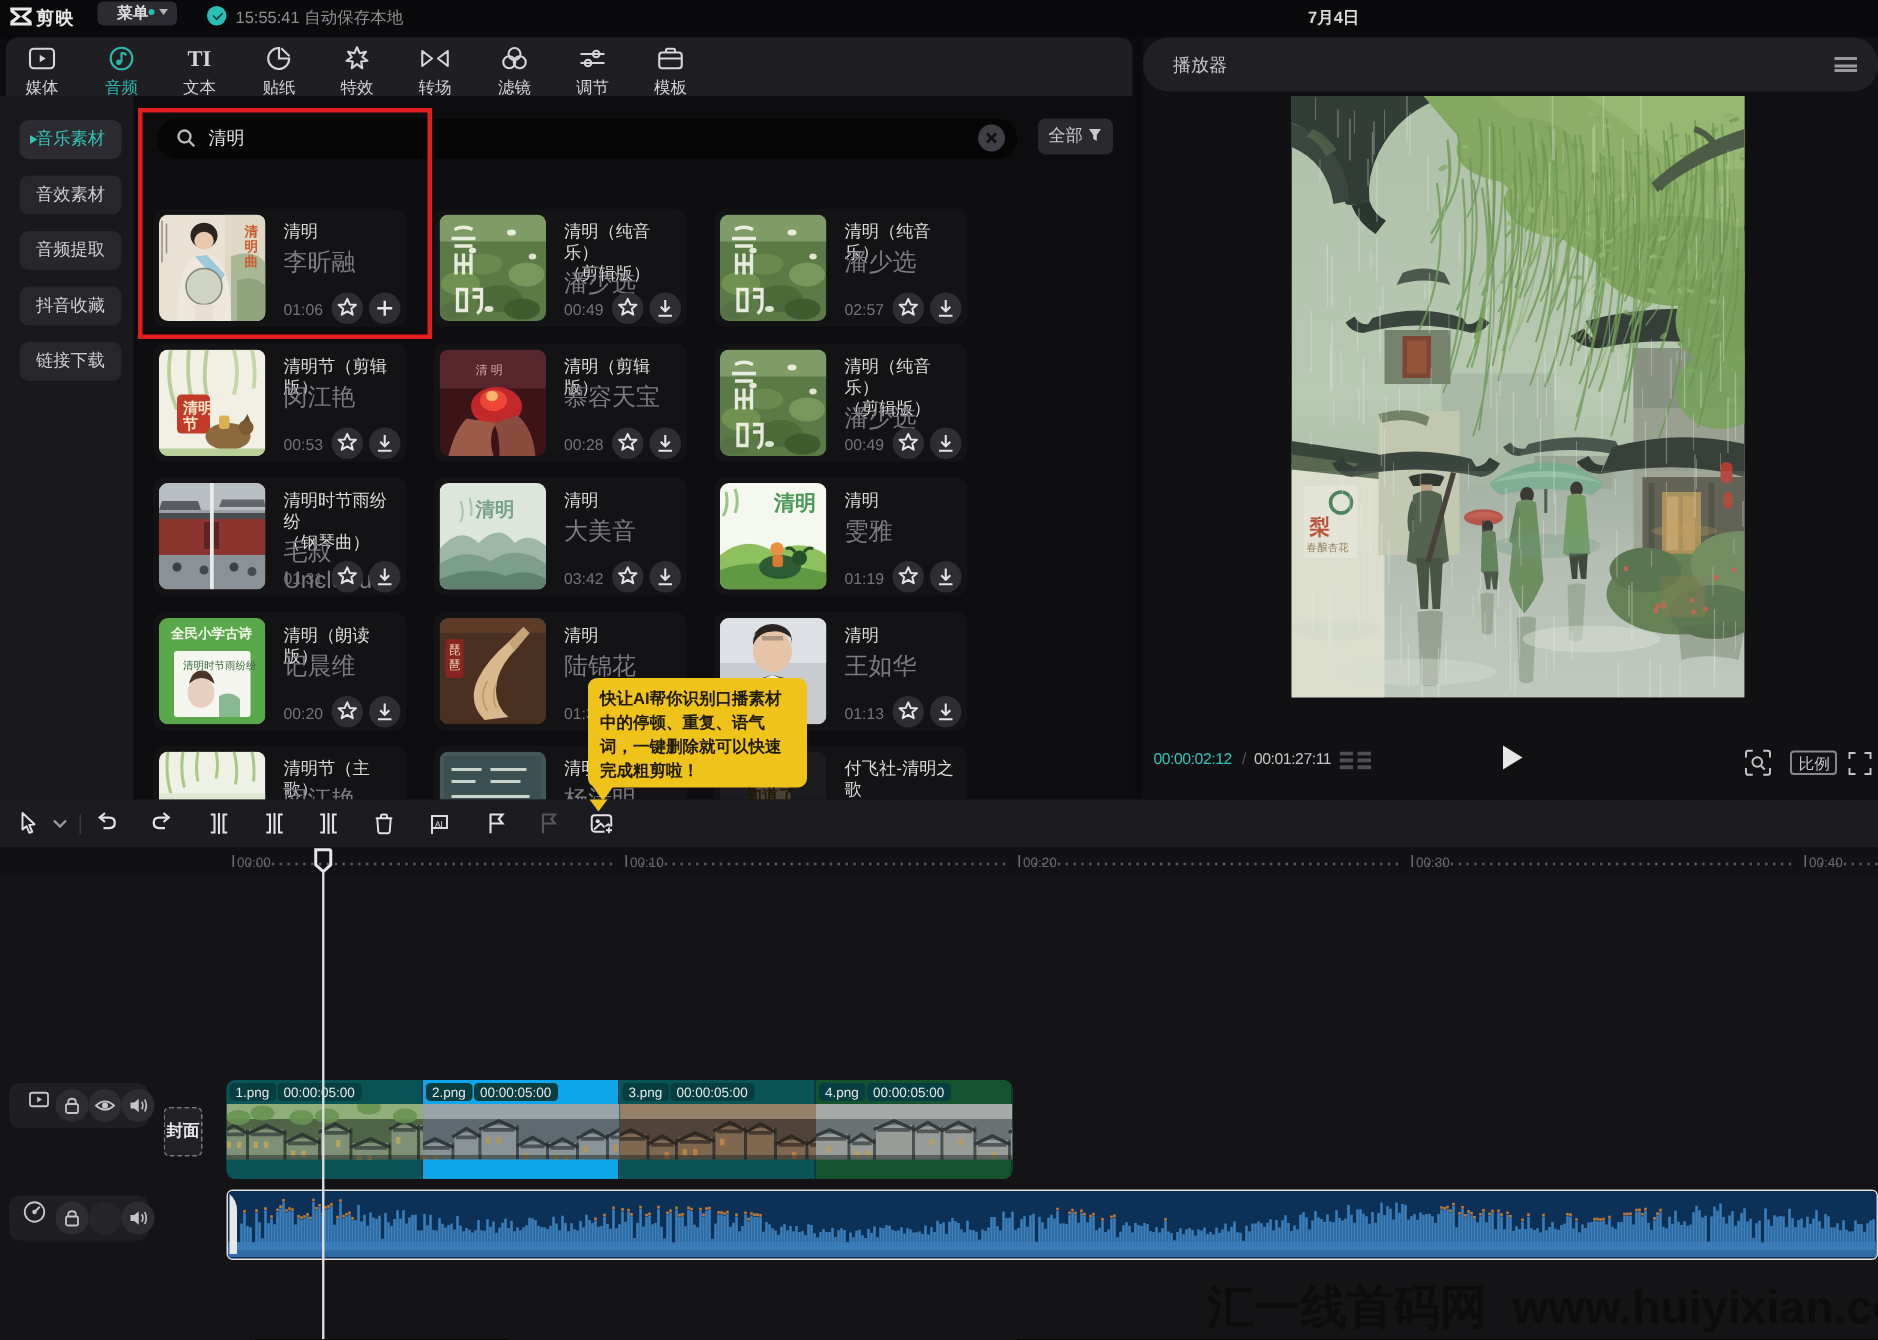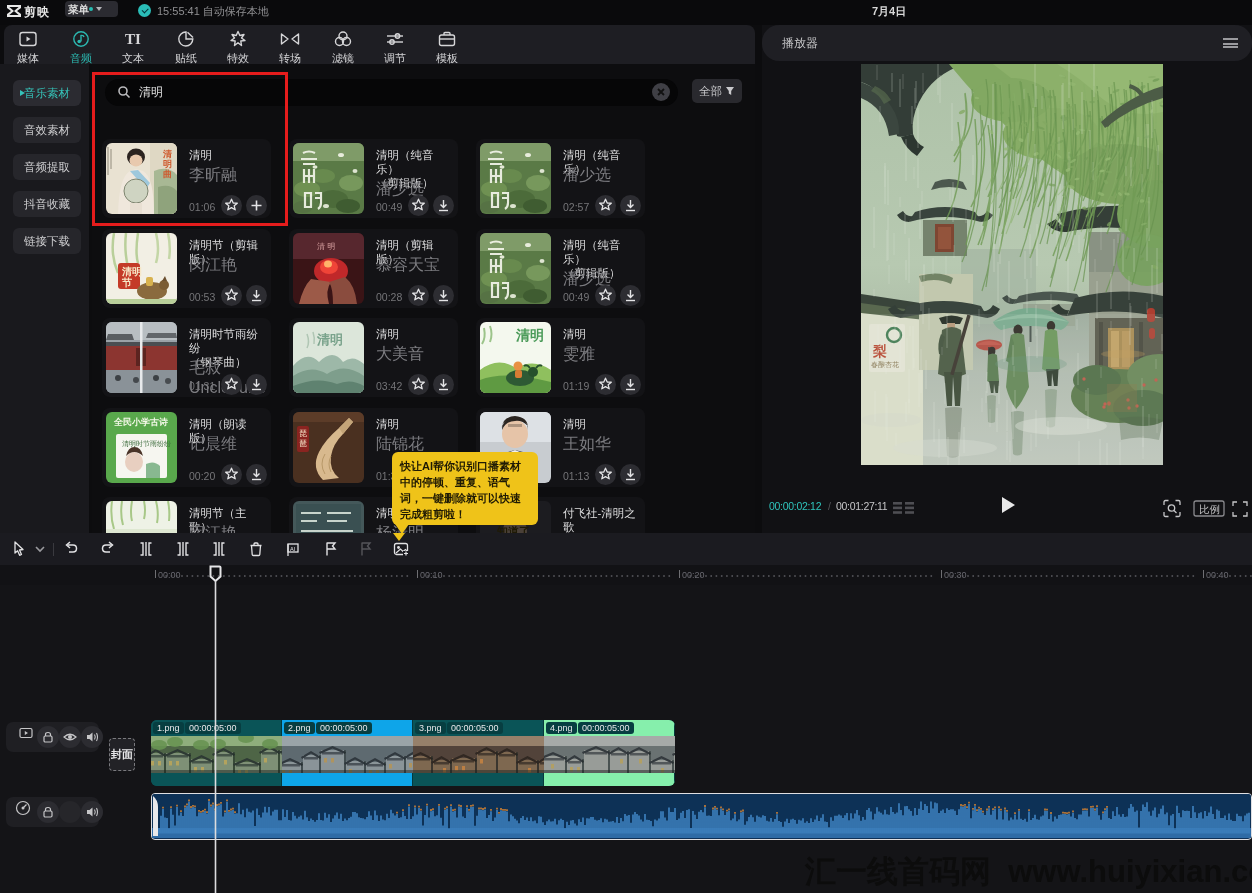--- a/index.html
+++ b/index.html
@@ -6,21 +6,21 @@
 html,body { width:1252px; height:893px; background:#000; overflow:hidden;
   font-family:"Liberation Sans", sans-serif; }
 #app { position:relative; width:1252px; height:893px; background:#0c0c0e; }
 .abs { position:absolute; }
 
 
 #topbar { left:0; top:0; width:1252px; height:25px; background:#0a0a0c; }
 #logo { left:6px; top:3px; width:16px; height:16px; }
 #logotxt { left:24px; top:4px; color:#e8e8e8; font-size:12px; font-weight:bold; letter-spacing:1px; }
 #menubtn { left:65px; top:1px; width:53px; height:16px; background:#2b2b31; border-radius:4px;
-  color:#dcdcdc; font-size:10.5px; font-weight:bold; line-height:16px; padding-left:3px; }
+  color:#dcdcdc; font-size:10.5px; font-weight:bold; line-height:16px; padding-left:13px; }
 #menubtn .dot { display:inline-block; width:4px; height:4px; border-radius:2px; background:#27bdb3; vertical-align:2px; }
 #menubtn .car { display:inline-block; margin-left:3px; width:0; height:0; vertical-align:2px;
   border-top:4px solid #b4b4b8; border-left:3.5px solid transparent; border-right:3.5px solid transparent; }
 #savewrap { left:138px; top:4px; color:#8f8f92; font-size:11px; }
 #savewrap .ck { display:inline-block; position:relative; width:13px; height:13px; border-radius:7px; background:#2abdb8; vertical-align:-2px; margin-right:6px;}
 #savewrap .ck:after { content:""; position:absolute; left:3.5px; top:3.5px; width:5px; height:2.5px;
   border-left:1.5px solid #063038; border-bottom:1.5px solid #063038; transform:rotate(-45deg); }
 #daytxt { left:872px; top:4px; color:#d9d9d9; font-size:11px; font-weight:bold; }
 
 
@@ -1001,21 +1001,21 @@
             <rect x="115" y="32" width="3" height="4.5" fill="#cc8440" opacity="0.8"></rect>
             <rect x="124" y="24" width="2" height="13" fill="#1a2220" opacity="0.4"></rect>
             <rect x="126" y="24" width="16" height="13" fill="#7e6850"></rect>
             <path d="M124 26 L134.0 20 L144 26 L143 28 L134.0 22.5 L125 28 Z" fill="#312822"></path>
             <rect x="127" y="26" width="14" height="2.5" fill="#312822" opacity="0.7"></rect>
             <rect x="136" y="32" width="3" height="4.5" fill="#cc8440" opacity="0.8"></rect>
             <rect x="142" y="24" width="2" height="13" fill="#1a2220" opacity="0.4"></rect>
             <rect x="0" y="34" width="131" height="3" fill="#1c2422" opacity="0.5"></rect>
           </svg>
         </div>
-        <div style="position:absolute;left:393px;top:0;width:131px;height:66px;background:#86efac;border-right:1px solid #06393c">
+        <div style="position:absolute;left:393px;top:0;width:131px;height:66px;background:#14532d;border-right:1px solid #06393c">
           <div style="position:absolute;left:2px;top:2px;background:#073e41;border-radius:3px;color:#e8e8ea;font-size:9px;padding:1px 4px;">4.png</div>
           <div style="position:absolute;left:34px;top:2px;background:#073e41;border-radius:3px;color:#e8e8ea;font-size:9px;padding:1px 4px;">00:00:05:00</div>
           <svg style="position:absolute;left:0;top:16px" width="131" height="37" viewBox="0 0 131 37">
             <rect width="131" height="37" fill="#6a7272"></rect>
             <rect width="131" height="10" fill="#a6aaa8"></rect>
             <rect x="-3" y="20" width="24" height="17" fill="#989c98"></rect>
             <path d="M-5 22 L9.0 16 L23 22 L22 24 L9.0 18.5 L-4 24 Z" fill="#343a3e"></path>
             <rect x="-2" y="22" width="22" height="2.5" fill="#343a3e" opacity="0.7"></rect>
             <rect x="7" y="28" width="3" height="4.5" fill="#b8a058" opacity="0.8"></rect>
             <rect x="21" y="20" width="2" height="17" fill="#1a2220" opacity="0.4"></rect>

